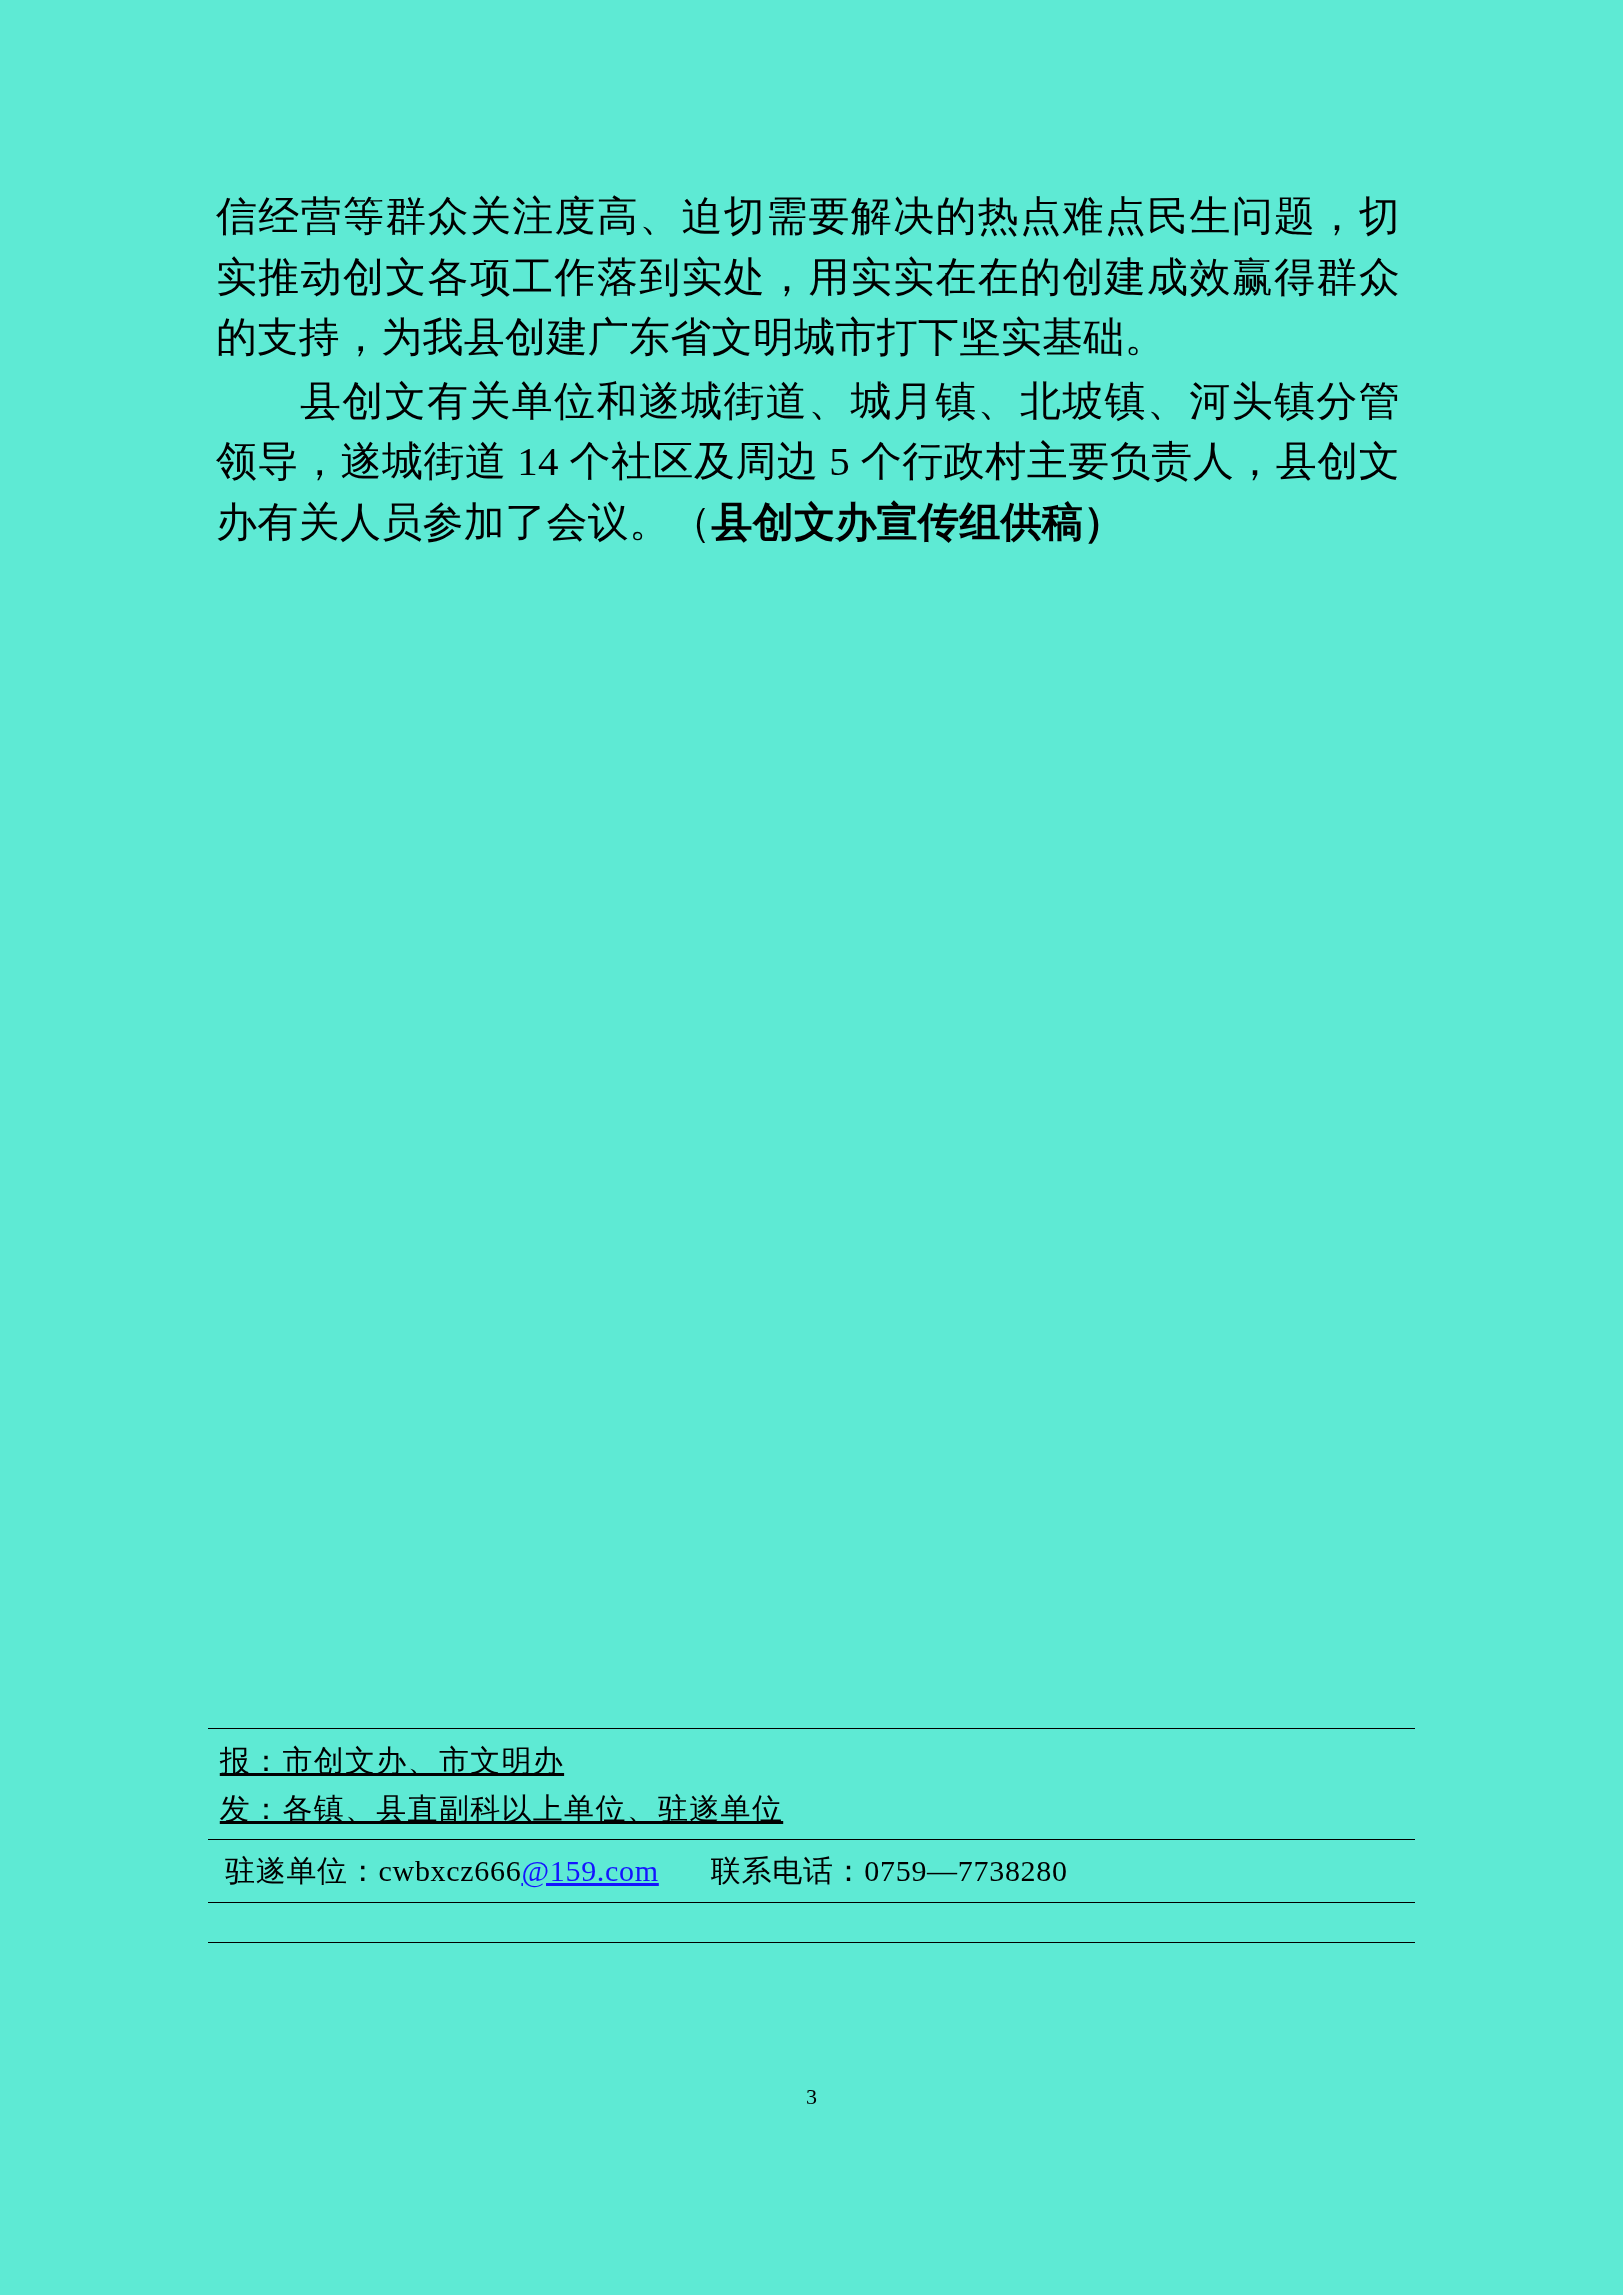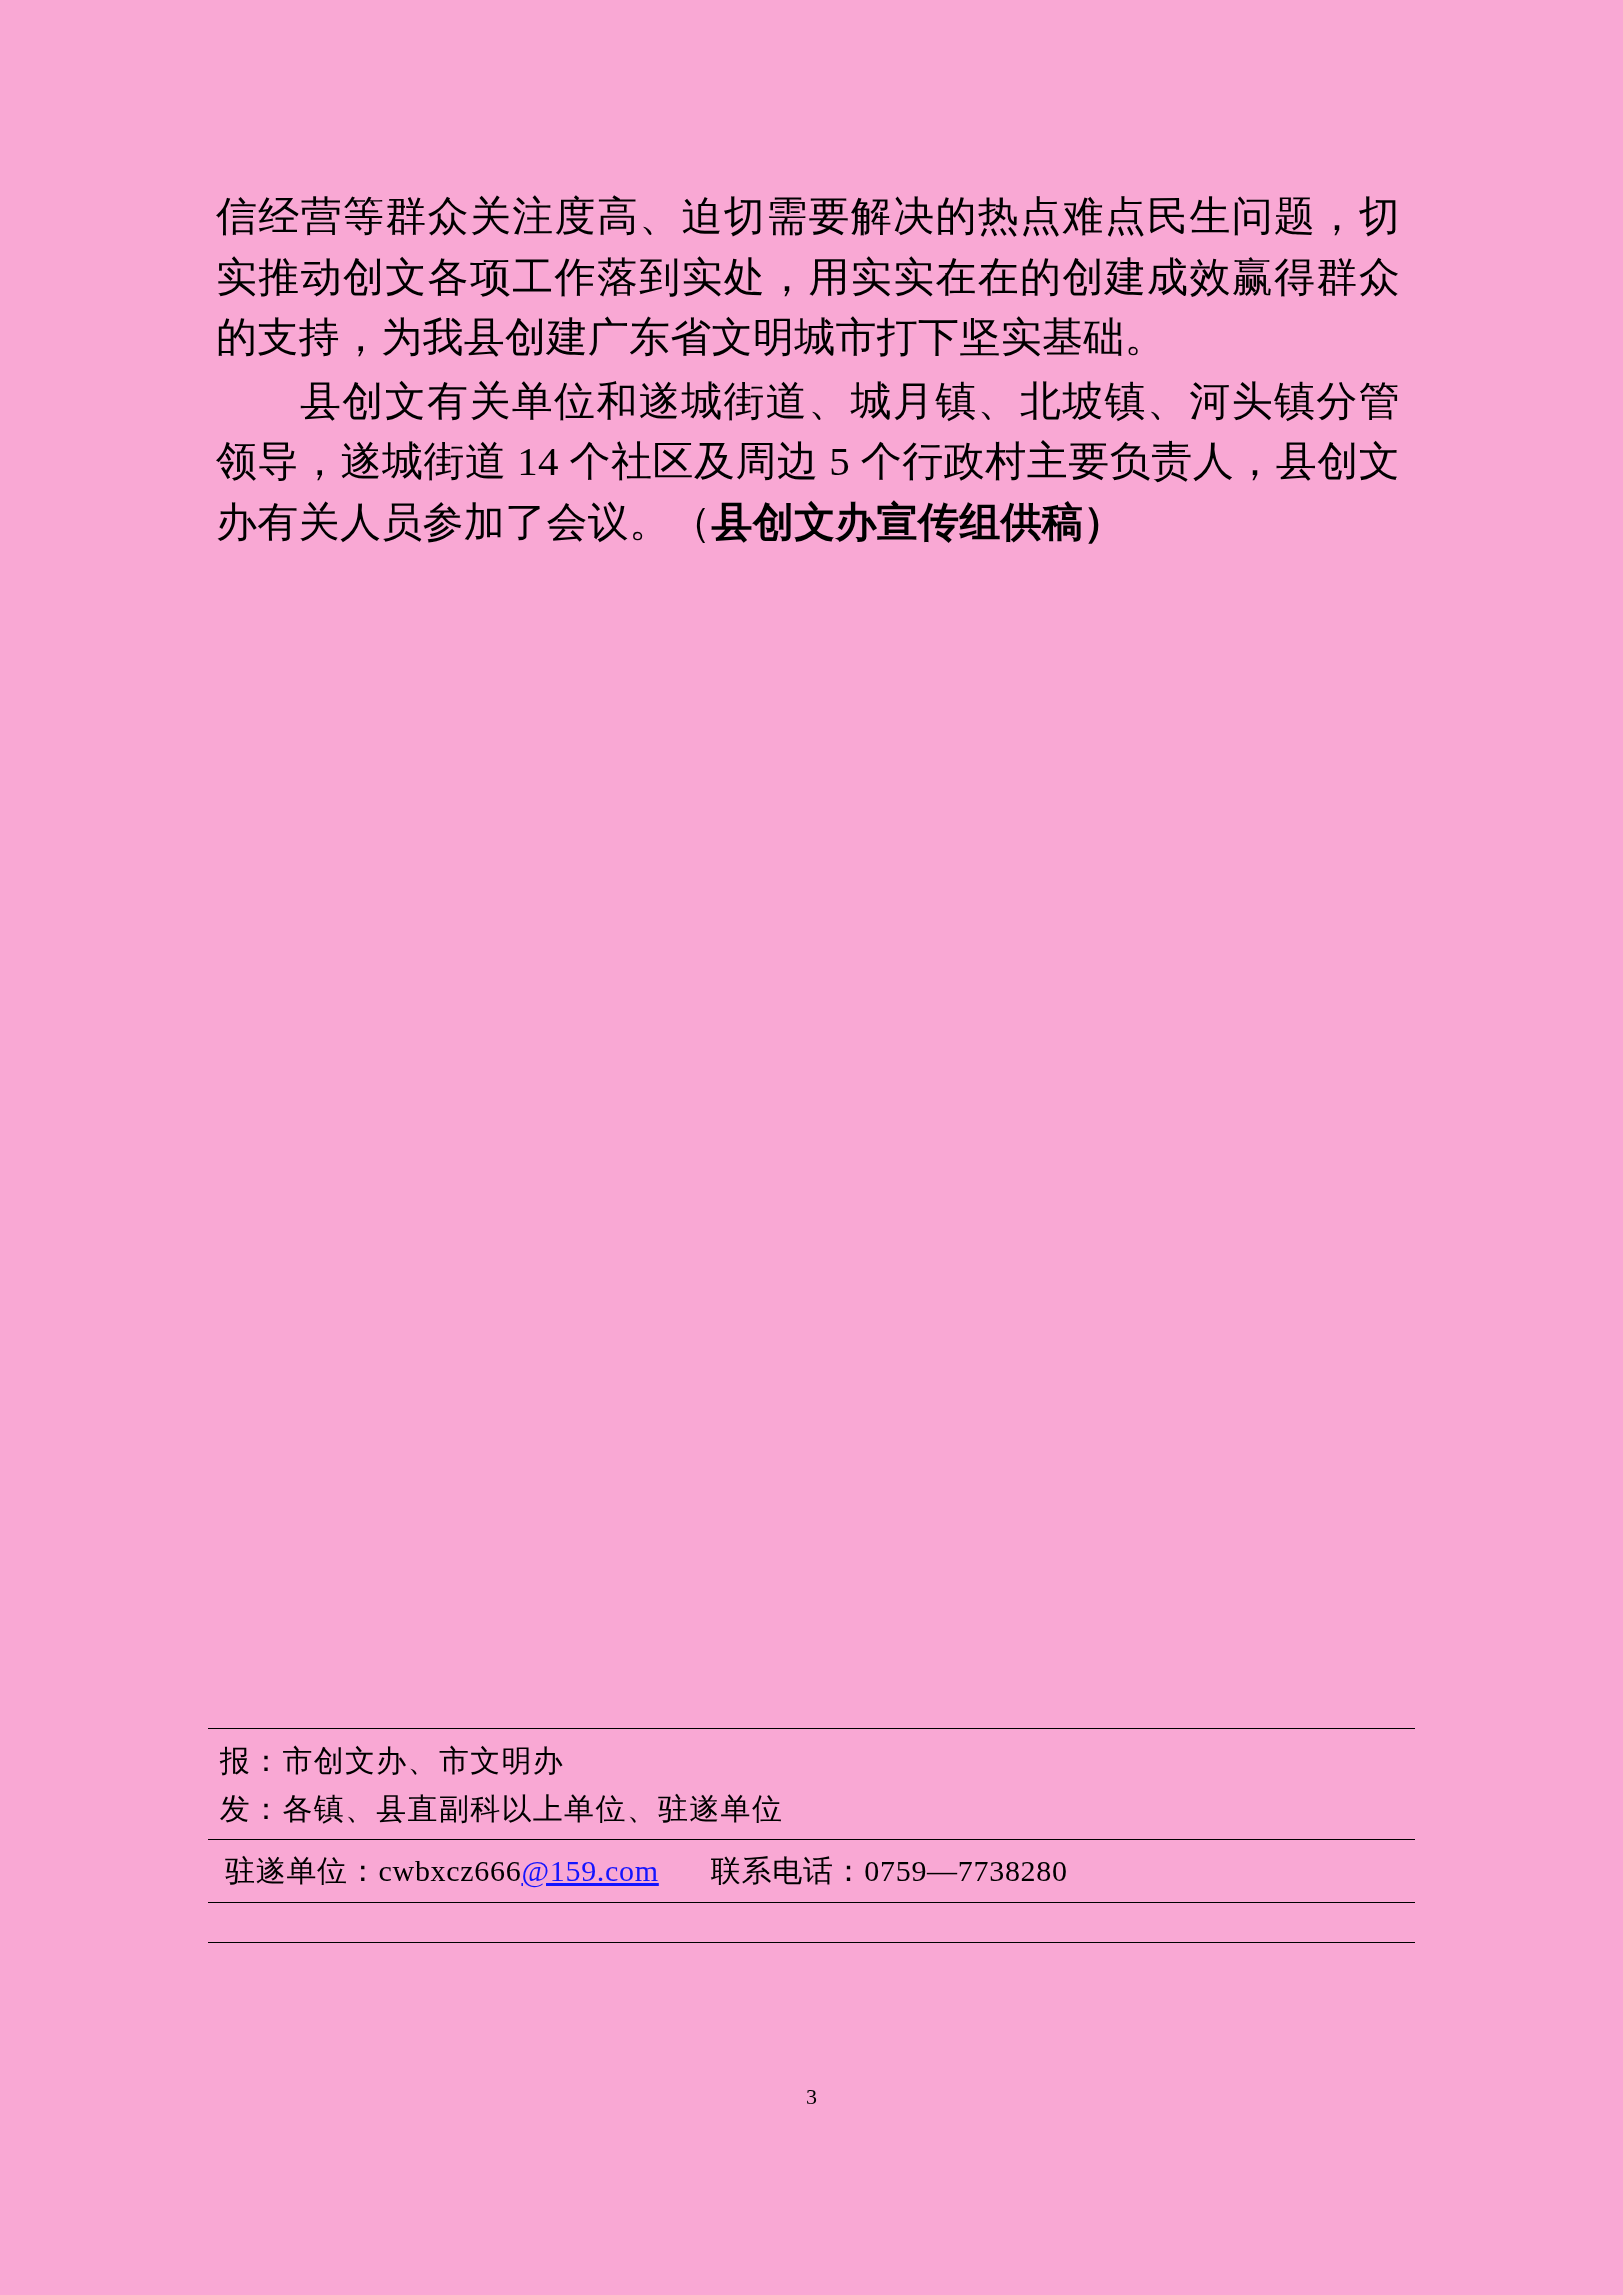--- a/index.html
+++ b/index.html
@@ -13,21 +13,21 @@
     font-family: "Liberation Serif", serif;
     color: #000000;
     position: relative;
     overflow: hidden;
   }
   .page {
     position: absolute;
     left: 0; top: 0;
     width: 1623px;
     height: 2295px;
-    background: #f9a8d4;
+    background: #5eead4;
   }
   .content {
     position: absolute;
     left: 216px;
     top: 186px;
     width: 1184px;
   }
   .para {
     font-size: 41px;
     line-height: 1.48;
@@ -53,20 +53,21 @@
   .rule {
     border-top: 1.3px solid #000;
     width: 100%;
   }
   .rule-thin {
     border-top: 1px solid #000;
     width: 100%;
   }
   .dist-list {
     padding: 7.9px 0 5.2px 11.8px;
+    text-decoration: underline;
   }
   .dist-line {
     font-size: 30px;
     line-height: 1.62;
     letter-spacing: 1.3px;
     white-space: nowrap;
   }
   .contact-row {
     display: flex;
     align-items: baseline;

